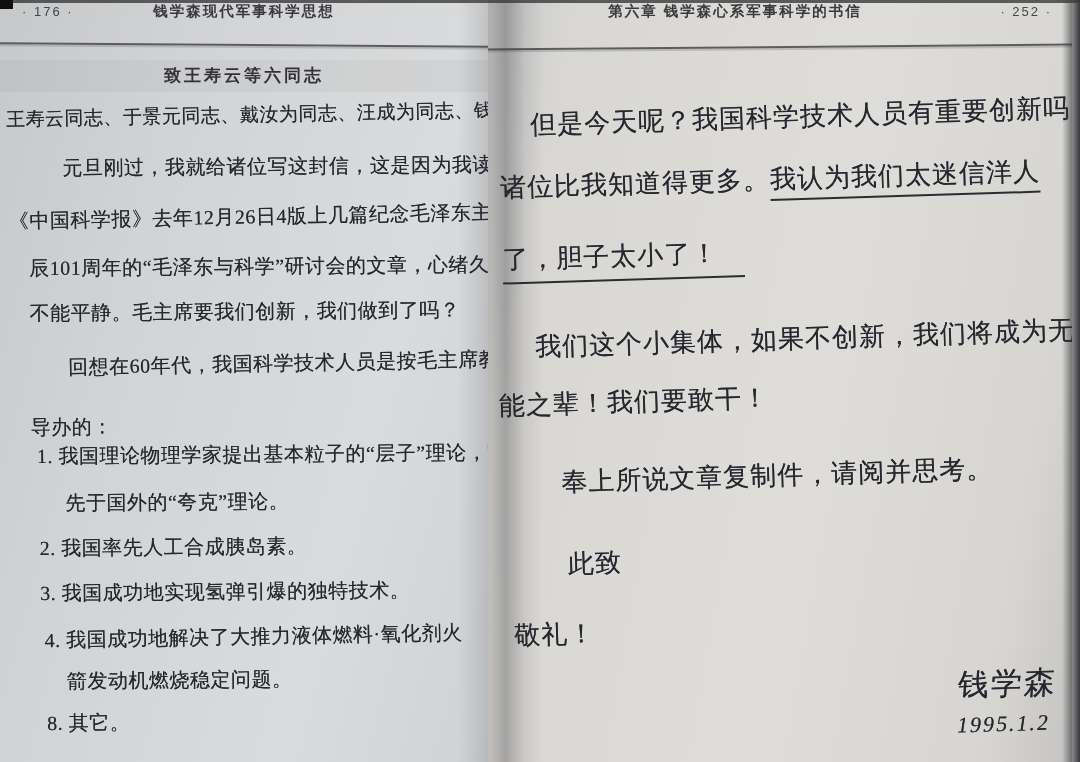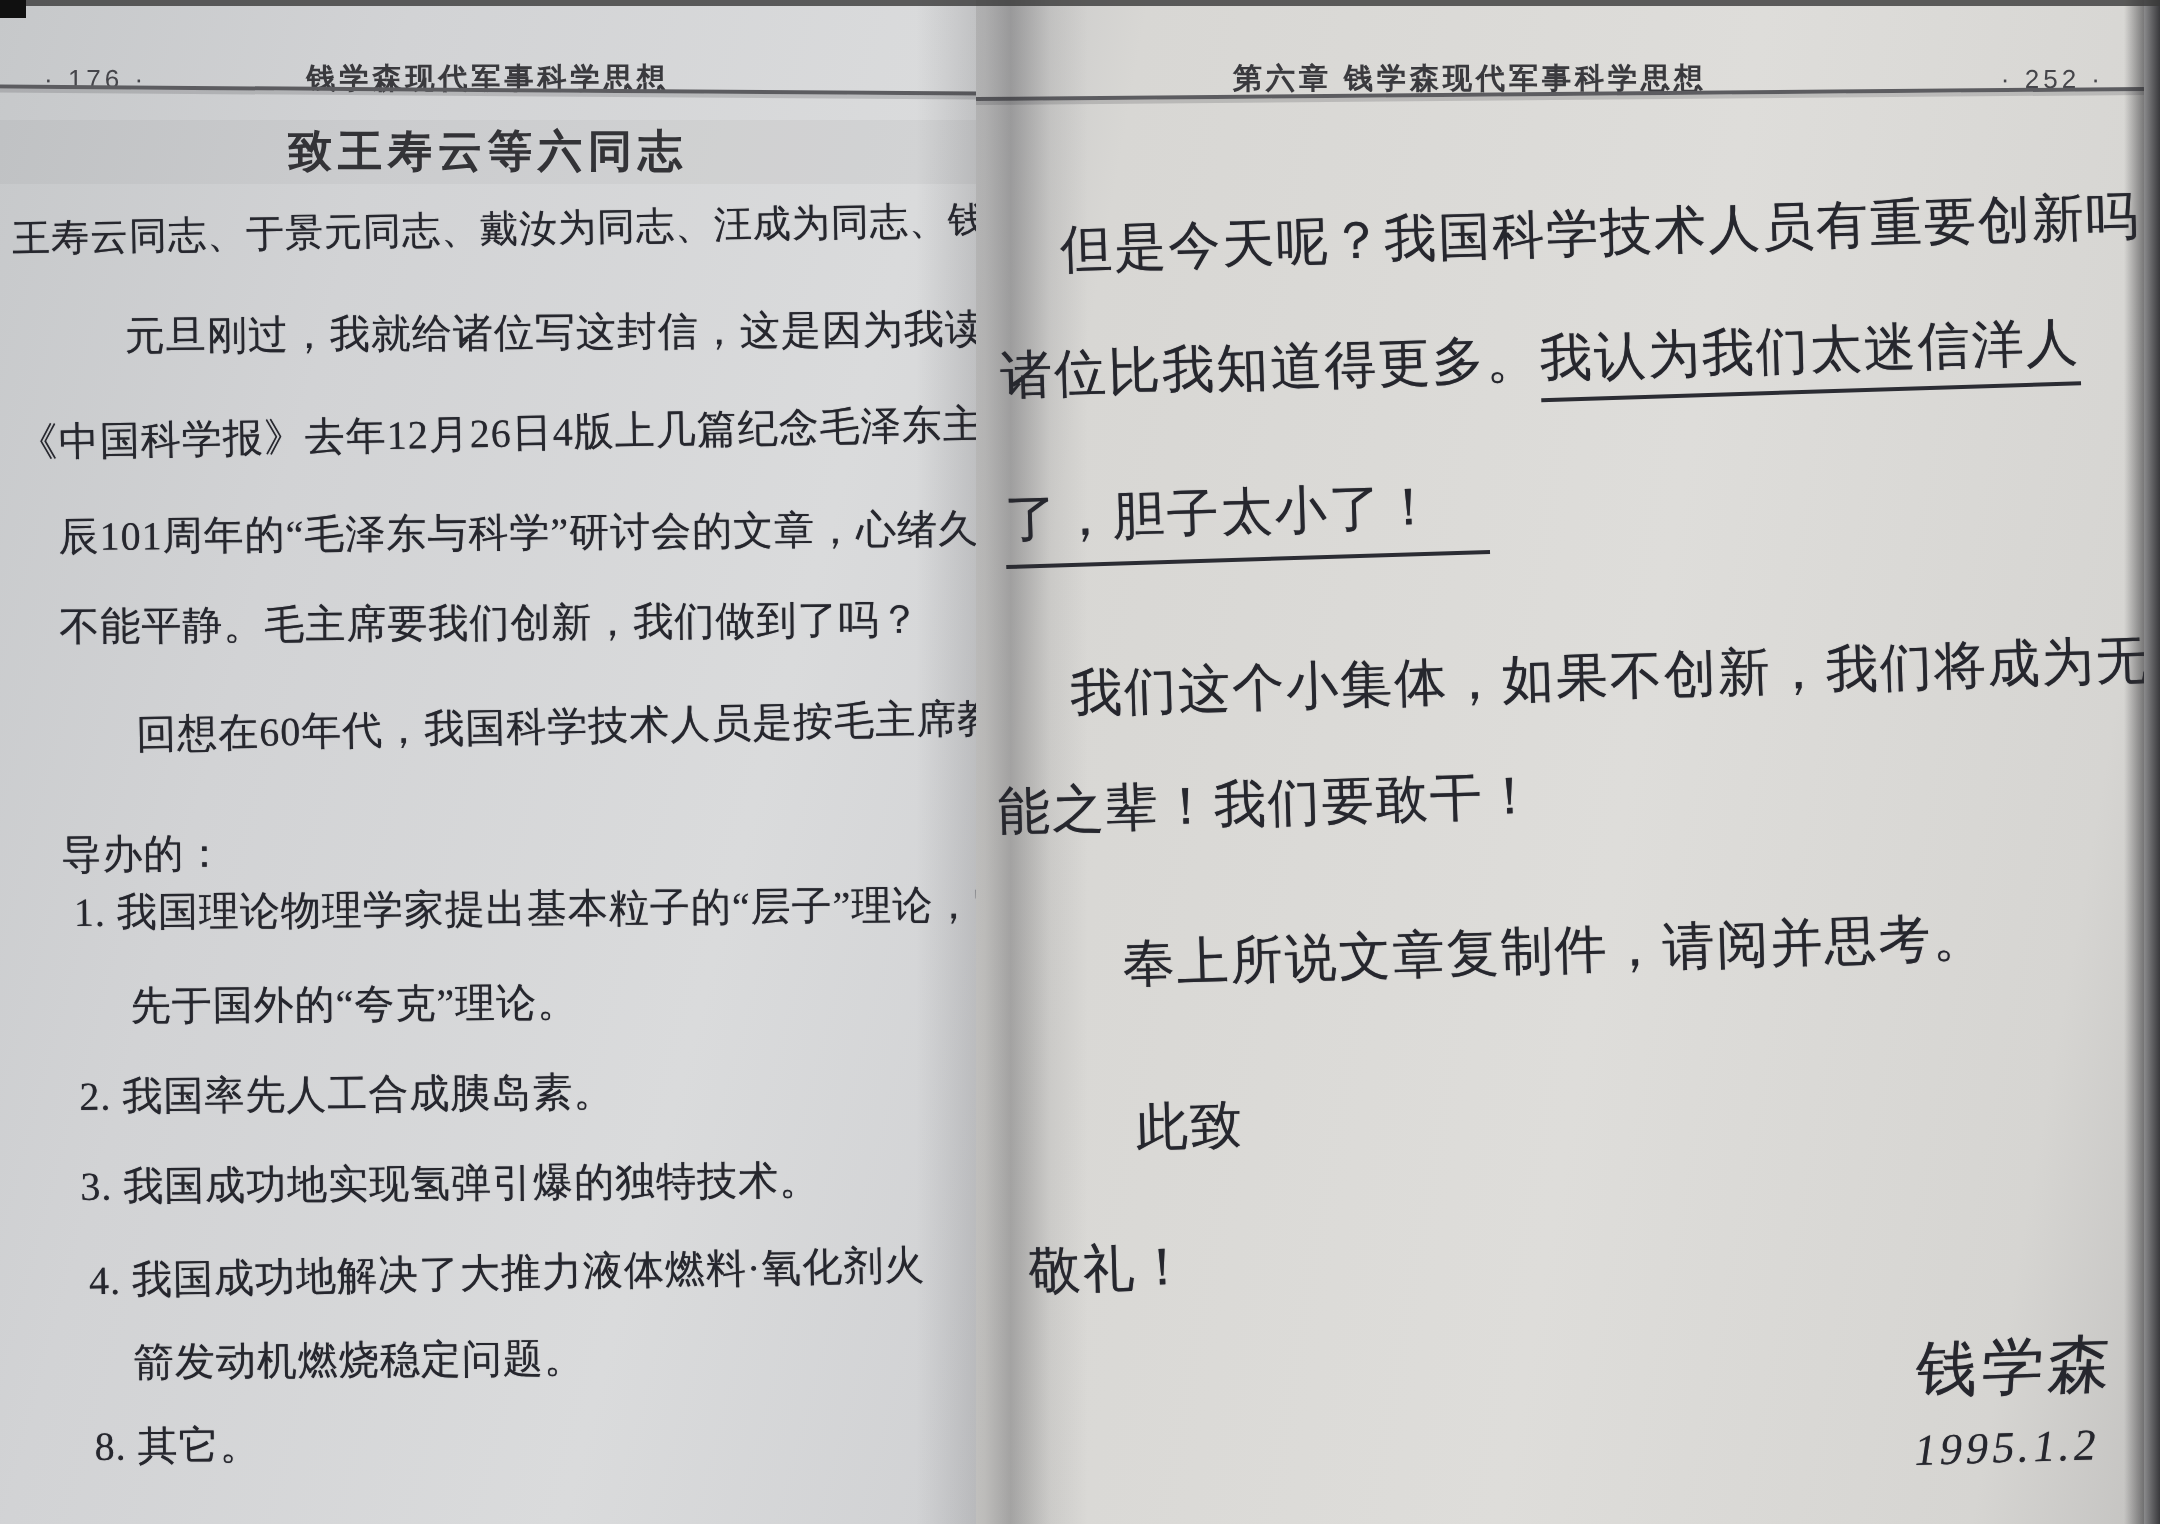--- a/index.html
+++ b/index.html
@@ -27,35 +27,35 @@
   .gutter-shadow{
     position:absolute;top:0;left:458px;width:86px;height:762px;pointer-events:none;
     background:linear-gradient(to right,rgba(0,0,0,0) 0%,rgba(40,40,45,.16) 40%,rgba(40,40,45,.30) 55%,rgba(40,40,45,.08) 78%,rgba(0,0,0,0) 100%);
   }
   .right-edge{
     position:absolute;top:0;left:1062px;width:18px;height:762px;
     background:linear-gradient(to right,rgba(0,0,0,0) 0%,rgba(45,45,48,.55) 55%,#39393c 100%);
   }
 
   
-  .header-row{position:absolute;top:30px;left:0;right:0;height:24px;color:#3c3c40;padding-left:32px;}
+  .header-row{position:absolute;top:2px;left:0;right:0;height:24px;color:#3c3c40;padding-left:32px;}
   .page-num{position:absolute;top:2px;font-size:13px;letter-spacing:2px;color:#45454a;}
   .page-num.left-num{left:22px;}
   .page-num.right-num{right:20px;}
   .running-title{position:absolute;left:0;right:0;text-align:center;font-size:14.5px;font-weight:bold;letter-spacing:2px;color:#3a3a3e;}
   .page-right .running-title{right:90px;}
   .header-rule{
     position:absolute;left:0;right:0;height:0;
     border-top:2px solid #5c5c60;box-shadow:0 2px 0 rgba(90,90,95,.25);
   }
   .page-left .header-rule{top:44px;transform:rotate(.4deg);}
   .page-right .header-rule{top:46px;transform:rotate(-.5deg);}
   .letter-title{
     position:absolute;top:60px;left:0;right:0;height:32px;line-height:32px;
-    text-align:center;font-size:22px;font-weight:bold;letter-spacing:3px;color:#333337;
+    text-align:center;font-size:17px;font-weight:bold;letter-spacing:3px;color:#333337;
     background:rgba(70,70,80,.05);
   }
 
   
   .hw{
     position:absolute;white-space:nowrap;
     font-family:cursive;
     color:#26272e;
     text-shadow:0 0 .4px rgba(38,39,46,.7);
   }
@@ -98,21 +98,21 @@
       <div class="hw hw-left" style="top:535px;left:36px;">2. 我国率先人工合成胰岛素。</div>
       <div class="hw hw-left" style="top:580px;left:36px;">3. 我国成功地实现氢弹引爆的独特技术。</div>
       <div class="hw hw-left tilt-up" style="top:625px;left:40px;">4. 我国成功地解决了大推力液体燃料·氧化剂火</div>
       <div class="hw hw-left" style="top:668px;left:62px;">箭发动机燃烧稳定问题。</div>
       <div class="hw hw-left" style="top:710px;left:42px;">8. 其它。</div>
     </div>
   </div>
 
   <div class="page page-right">
     <div class="header-row">
-      <span class="running-title">第六章  钱学森现代军事科学思想</span>
+      <span class="running-title">第六章  钱学森心系军事科学的书信</span>
       <span class="page-num right-num">· 252 ·</span>
     </div>
     <div class="header-rule"></div>
 
     <div class="hw-block-right">
       <div class="hw hw-right" style="top:108px;left:42px;">但是今天呢？我国科学技术人员有重要创新吗？</div>
 
       <div class="hw hw-right" style="top:170px;left:10px;">
         <span>诸位比我知道得更多。</span><span class="underlined">我认为我们太迷信洋人</span>
       </div>

